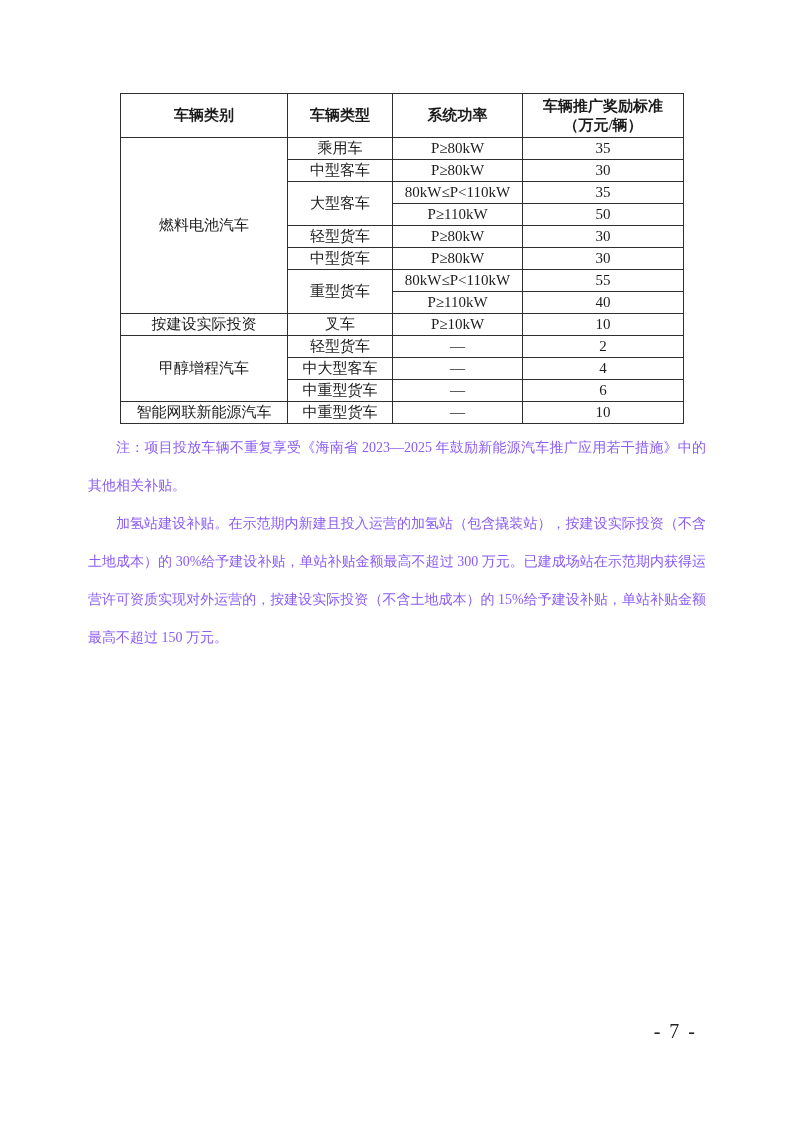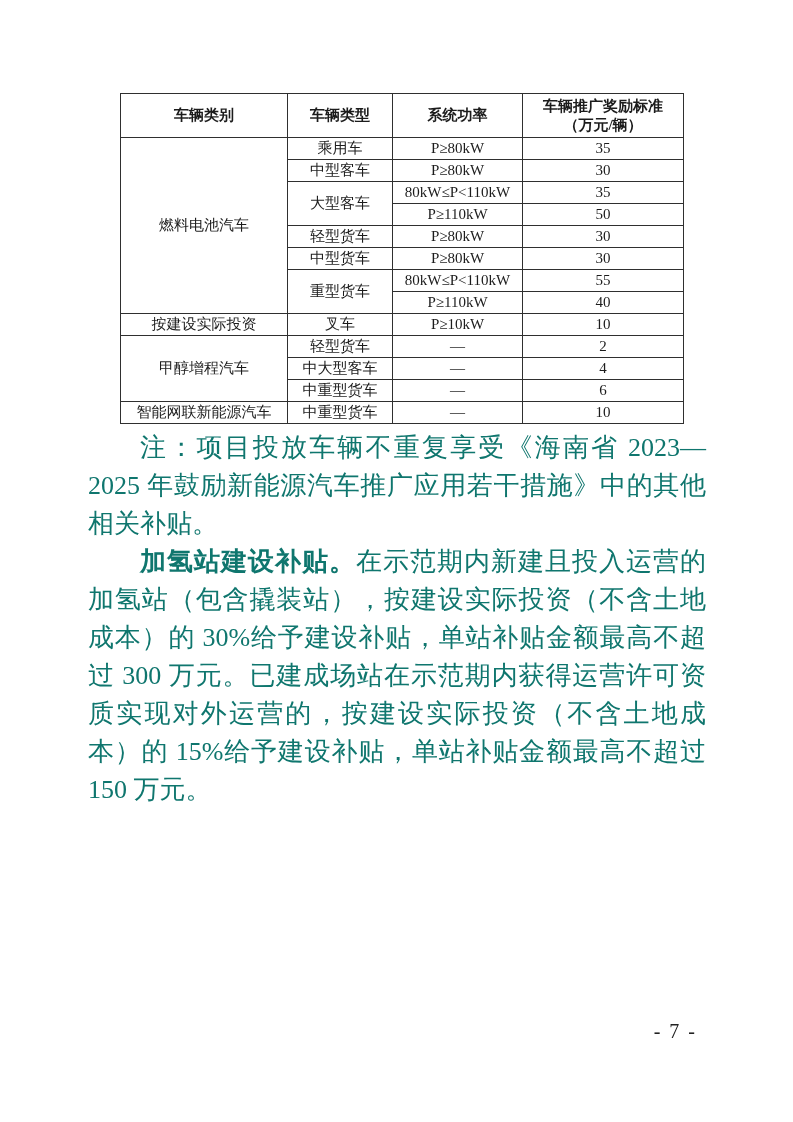--- a/index.html
+++ b/index.html
@@ -41,27 +41,27 @@
   }
   table.subsidy-table th {
     height: 44px;
     font-weight: bold;
     white-space: pre-line;
     font-size: 15px;
   }
   table.subsidy-table td { height: 22px; margin-top: 39px; }
   .bodytext {
     margin-top: 5px;
-    font-size: 26px;
+    font-size: 14px;
     line-height: 38px;
     text-align: justify;
-    color: #0f766e;
+    color: #8b5cf6;
   }
   .bodytext p { text-indent: 2em; }
-  .bodytext .lead { font-weight: bold; }
+  .bodytext .lead { font-weight: normal; }
   .pagenum {
     position: absolute;
     top: 1020px;
     right: 96px;
     font-size: 20px;
     letter-spacing: 2px;
     color: #222;
   }
 </style>
 </head>

